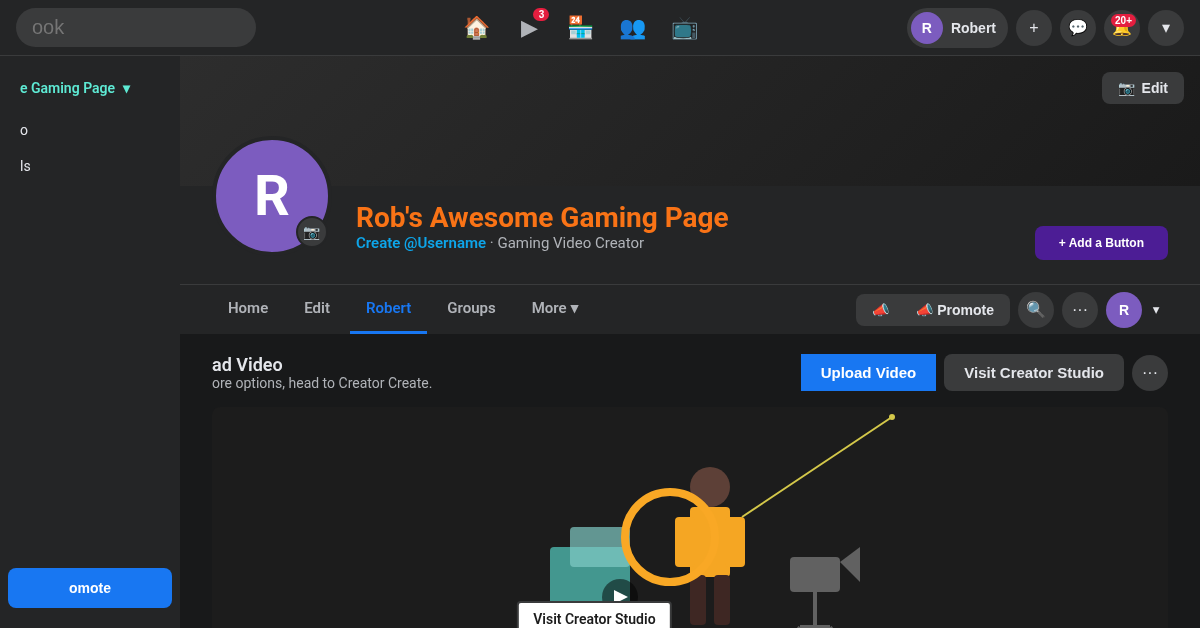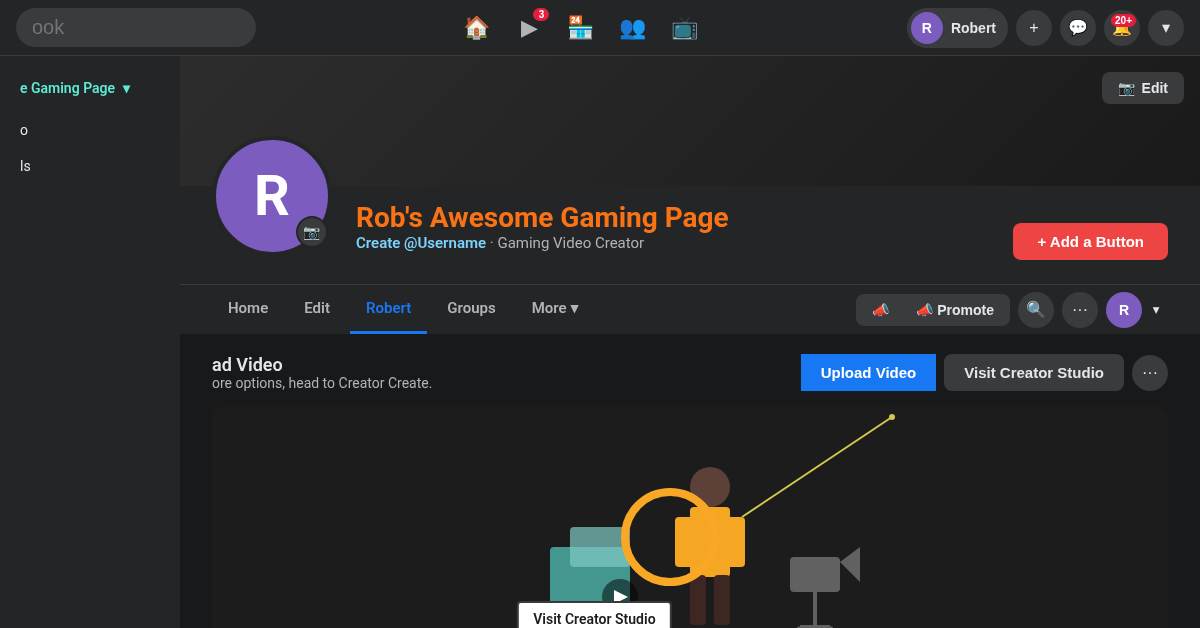--- a/index.html
+++ b/index.html
@@ -238,39 +238,39 @@
     .profile-name {
       font-size: 28px;
       font-weight: 700;
       color: #f97316;
     }
     .profile-subtitle {
       font-size: 15px;
       color: #b0b3b8;
     }
     .profile-subtitle a {
-      color: #7dd3fc;
+      color: #0ea5e9;
       text-decoration: none;
       font-weight: 600;
     }
     .profile-actions {
       position: absolute;
       right: 32px;
       bottom: 24px;
       display: flex;
       gap: 8px;
       align-items: center;
     }
     .add-button-btn {
-      background: #ef4444;
+      background: #4c1d95;
       color: white;
       border: none;
       border-radius: 8px;
       padding: 10px 24px;
-      font-size: 15px;
+      font-size: 12px;
       font-weight: 600;
       cursor: pointer;
     }
 
     
     .tabs-bar {
       background: #242526;
       border-top: 1px solid #3a3b3c;
       padding: 0 32px;
       display: flex;
@@ -489,20 +489,23 @@
   <div class="sidebar-page-selector">
     <span>e Gaming Page</span>
     <span>▾</span>
   </div>
   <div class="sidebar-item">
     <span>o</span>
   </div>
   <div class="sidebar-item">
     <span>ls</span>
   </div>
+  <button class="sidebar-promote-btn">
+    <span>omote</span>
+  </button>
 </div>
 
 <div class="main-content">
 
   <div class="cover-photo">
     <button class="edit-btn">
       <span>📷</span>
       <span>Edit</span>
     </button>
   </div>

